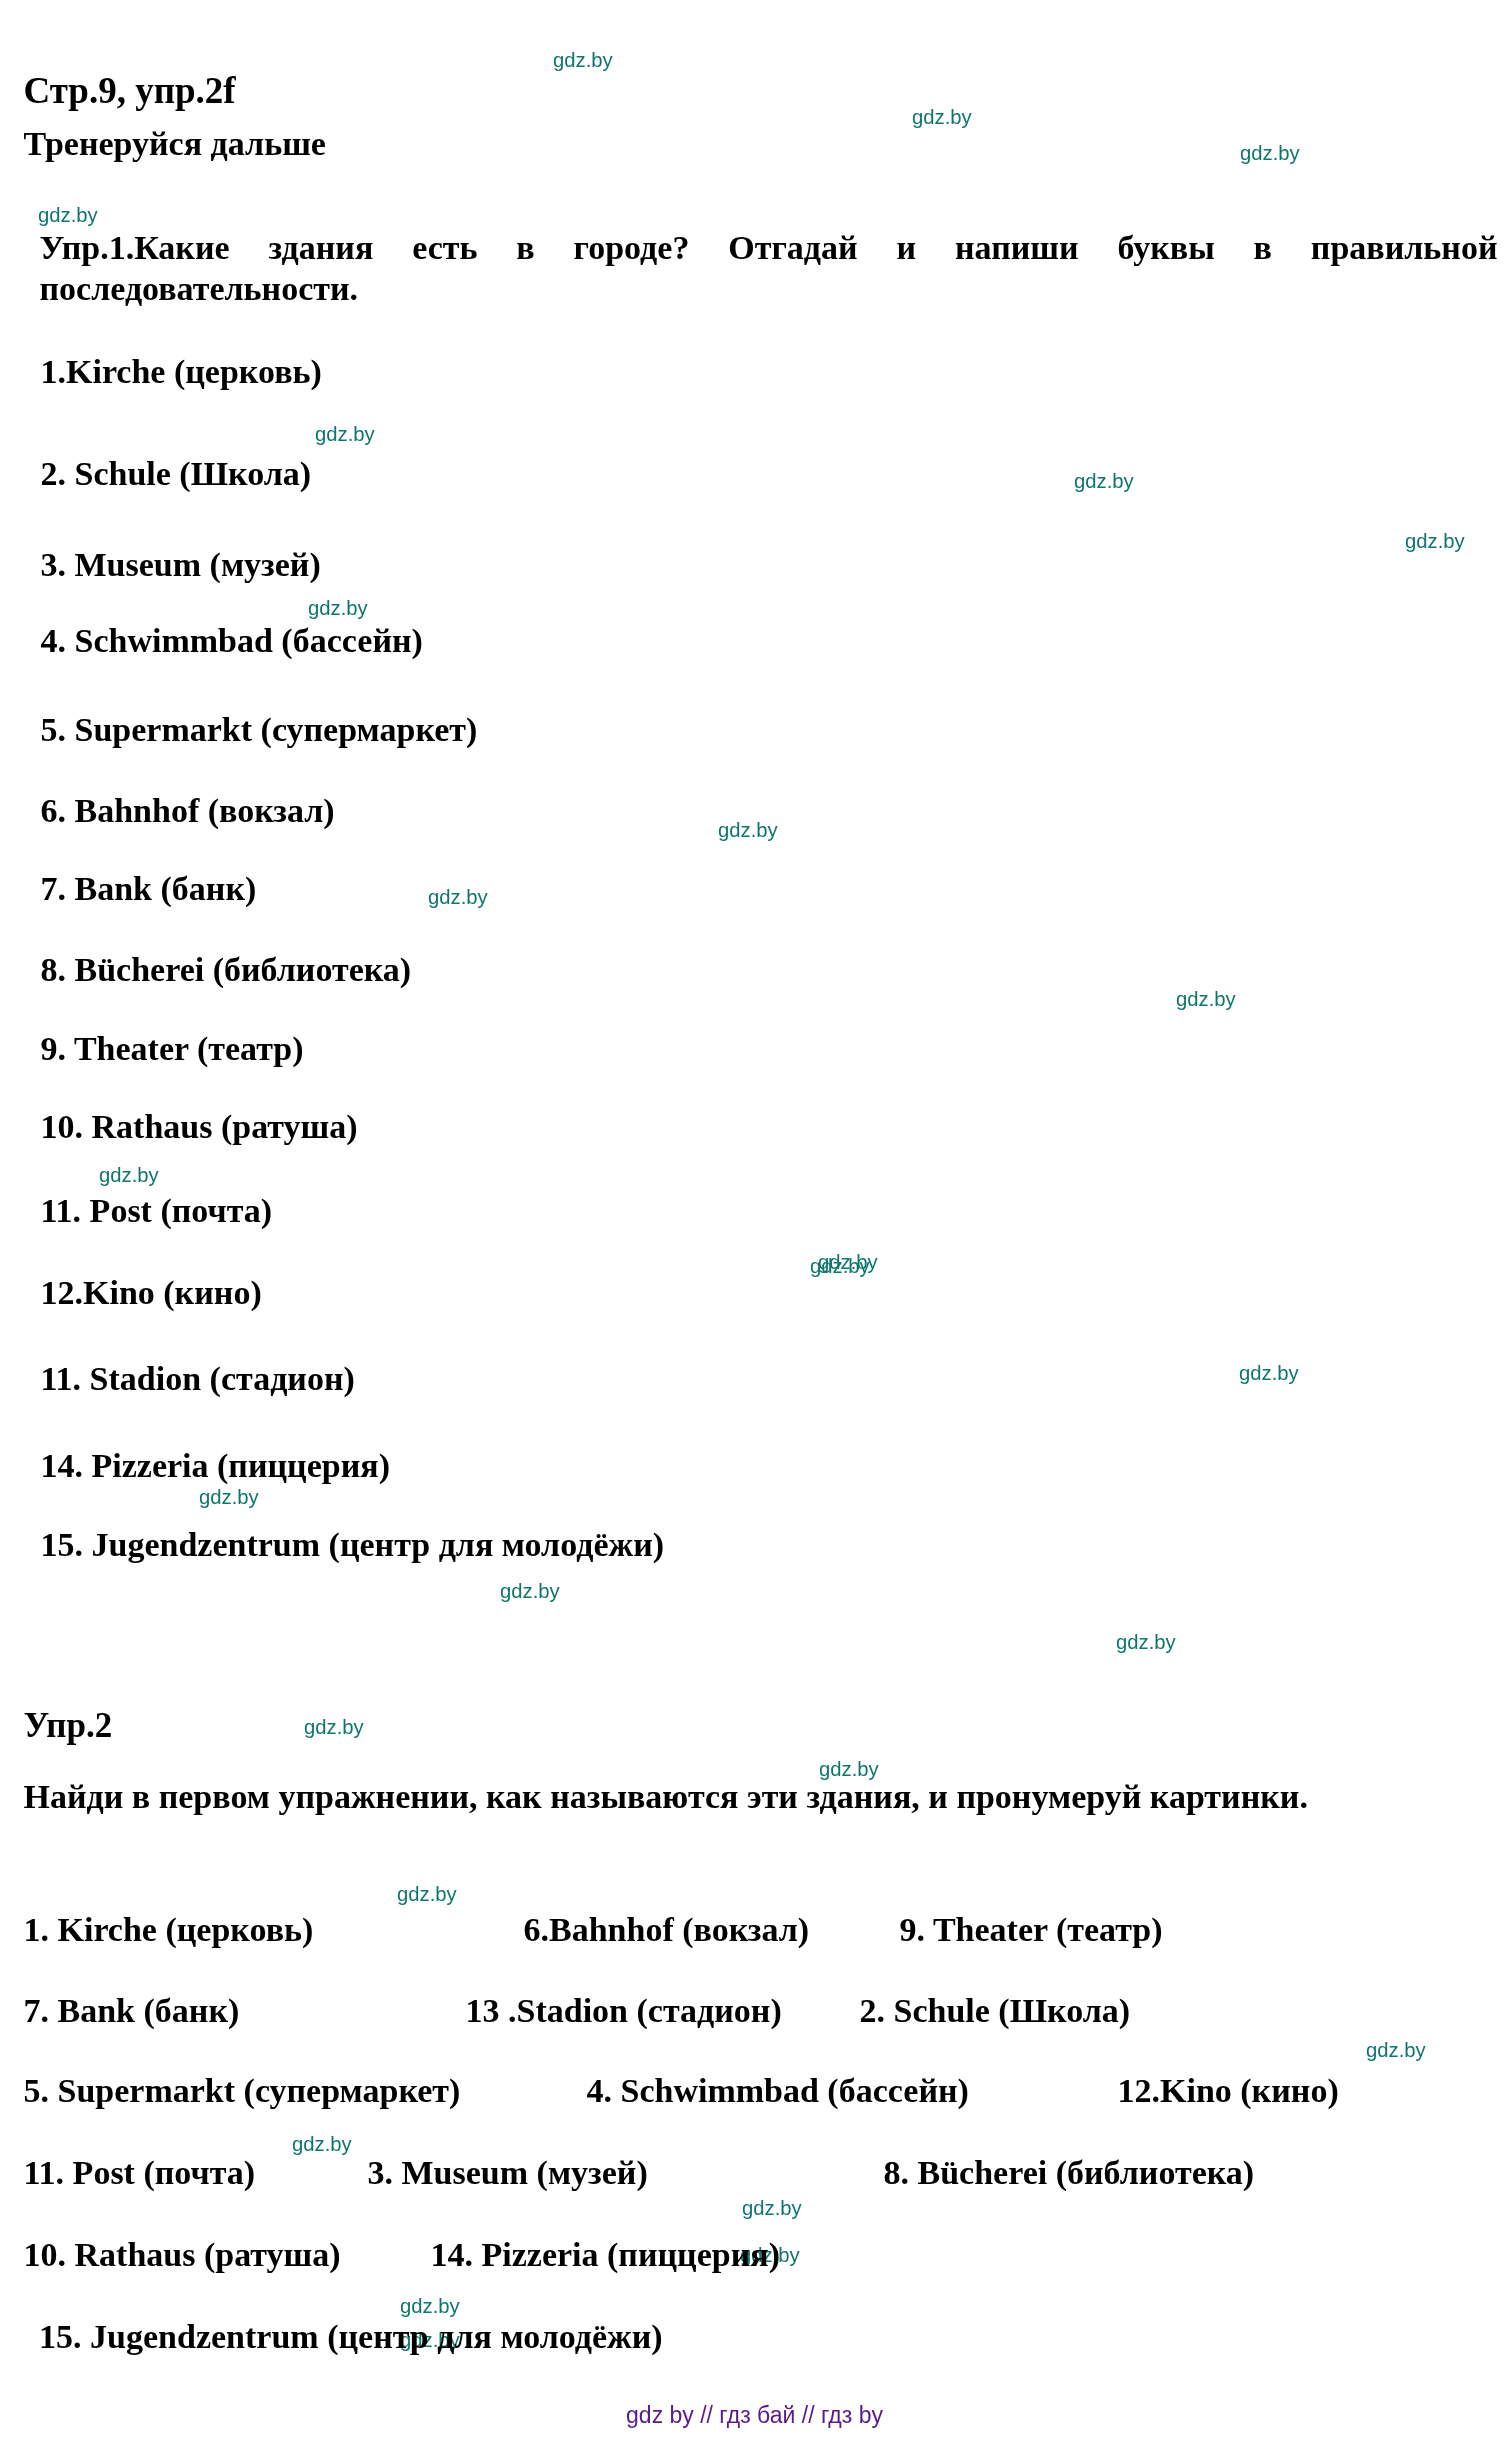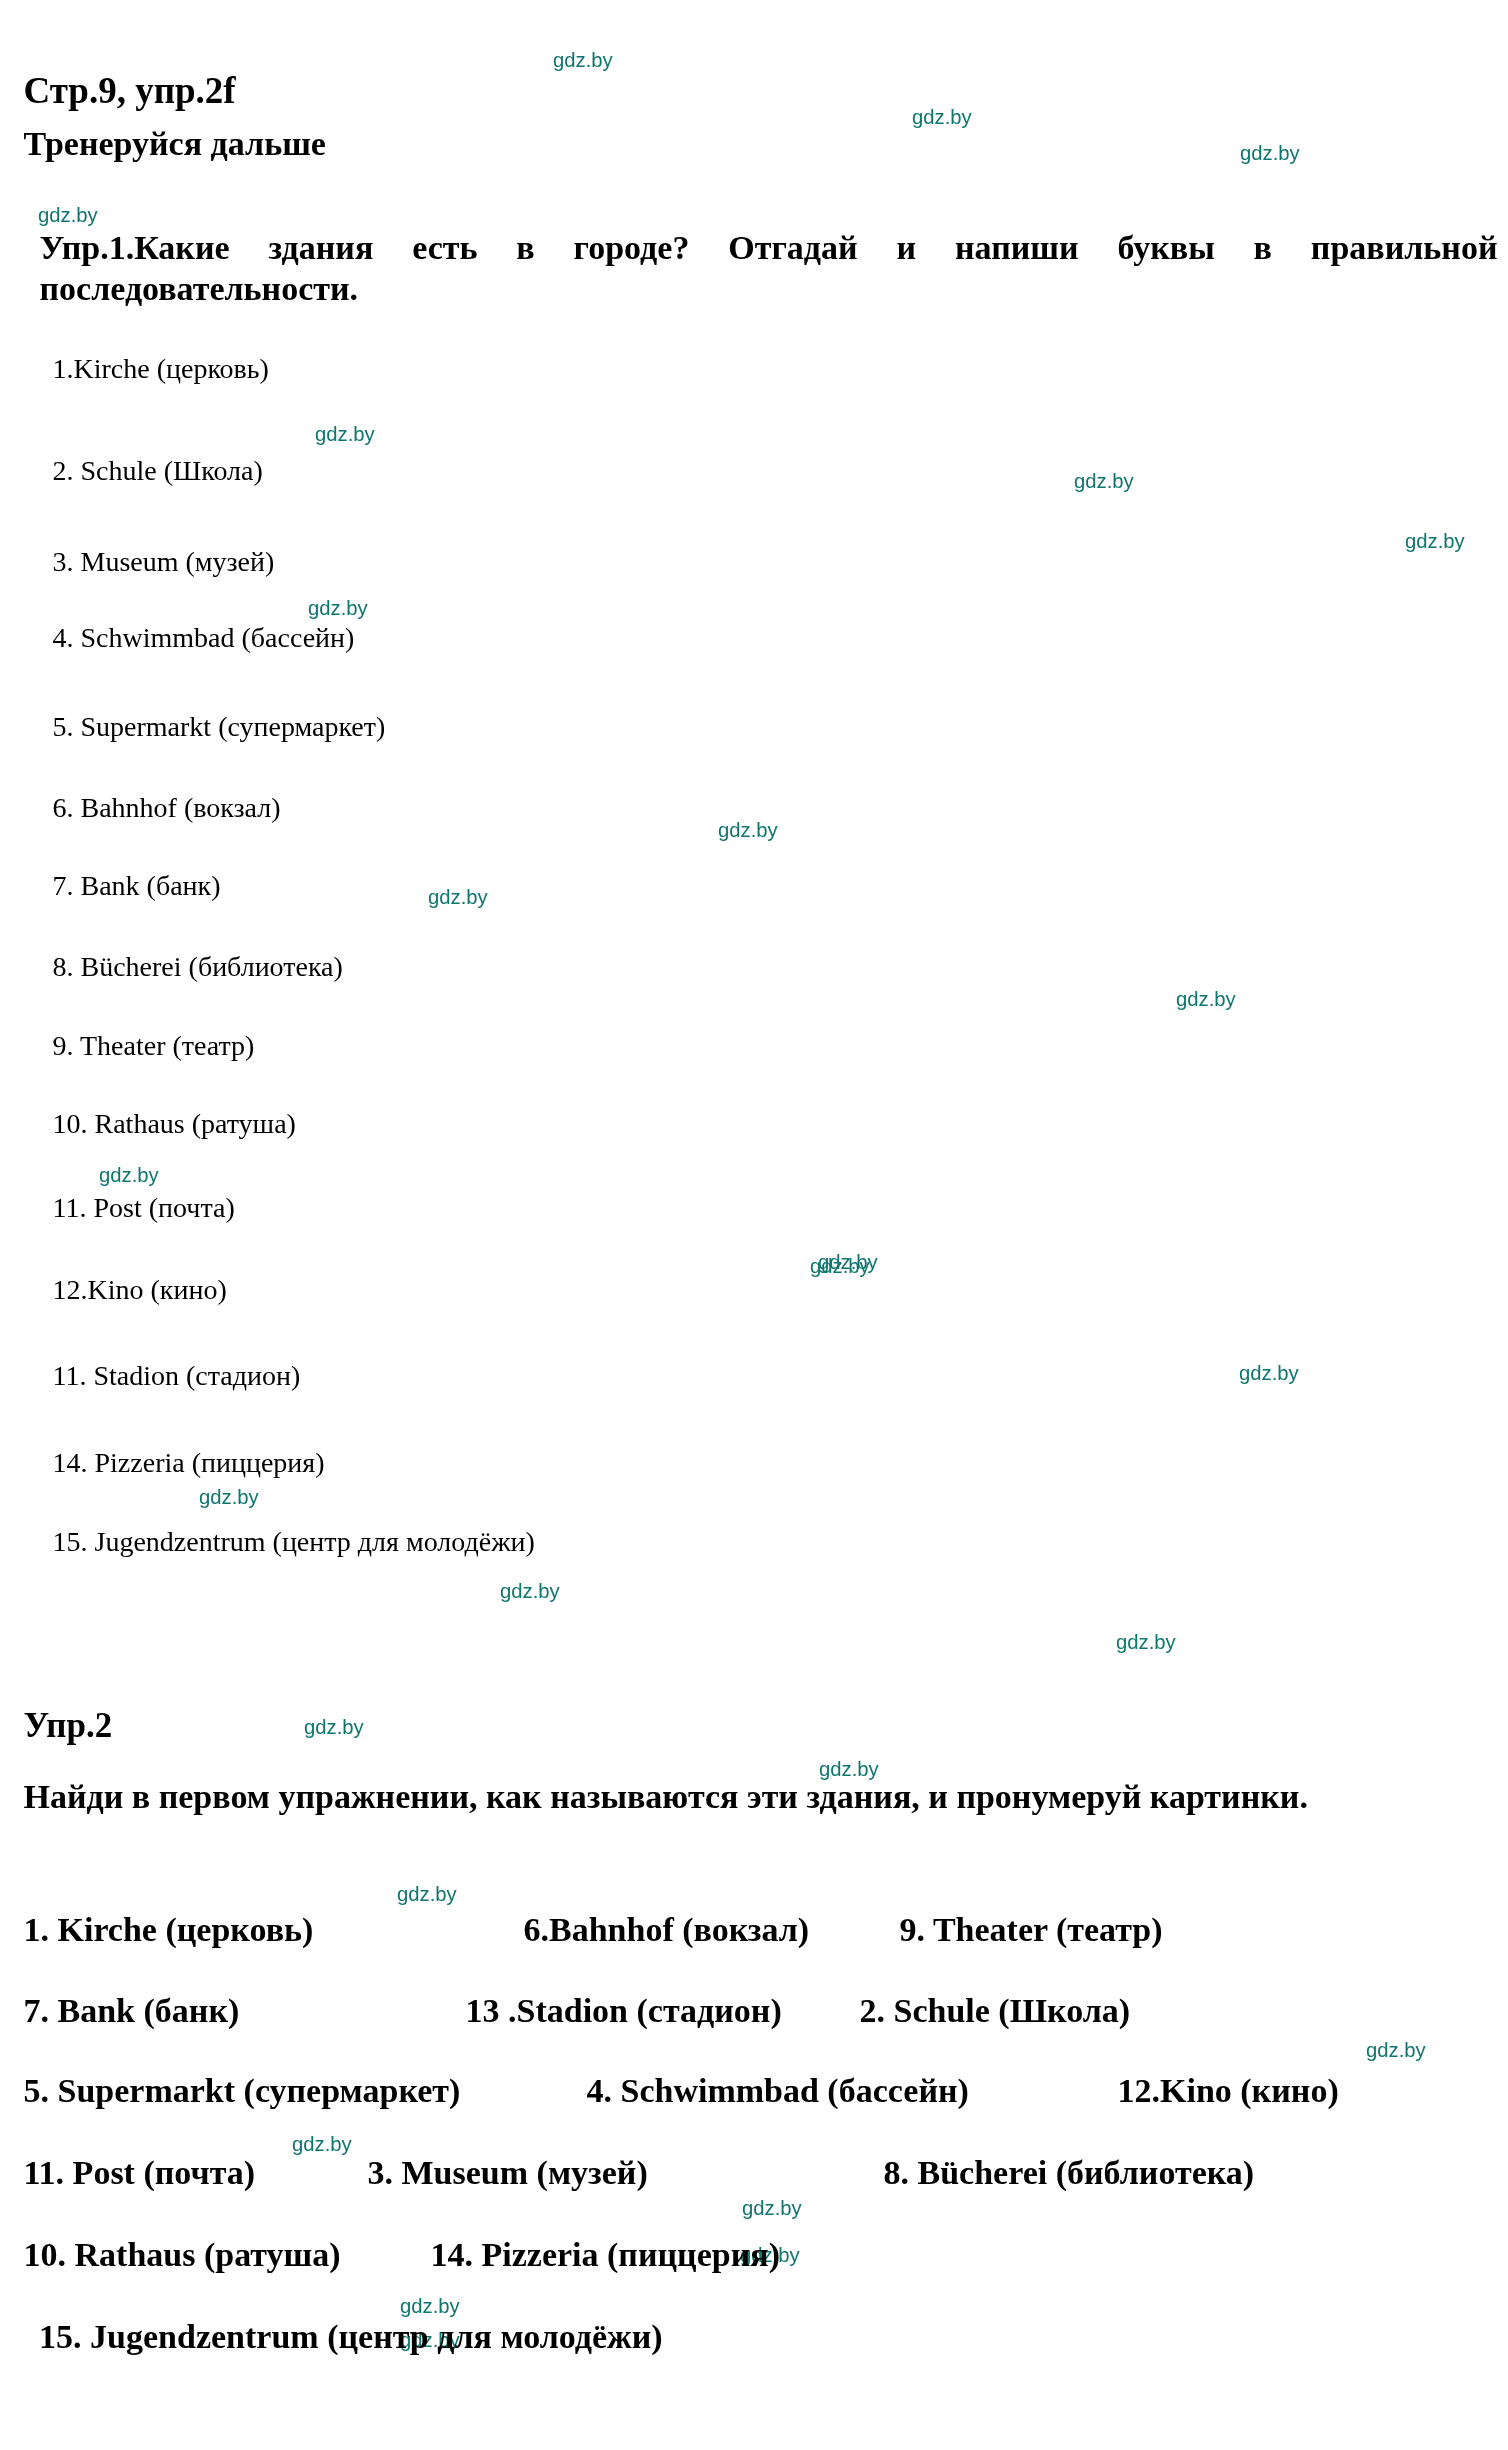--- a/index.html
+++ b/index.html
@@ -79,24 +79,23 @@
     font-size: 34px;
     font-weight: bold;
     text-align: justify;
     text-align-last: left;
     line-height: 1.22;
   }
 
   .list-item {
     position: absolute;
     left: 17px;
-    font-size: 28px;
-    font-weight: 400;
-    white-space: nowrap;
-    margin-left: 12px;
+    font-size: 34px;
+    font-weight: 700;
+    white-space: nowrap;
   }
 
   .h-ex2 {
     position: absolute;
     left: 0;
     top: 1706px;
     font-size: 35px;
     font-weight: bold;
     white-space: nowrap;
   }
@@ -227,15 +226,16 @@
           <span class="cell" style="position: absolute; left: 0px;">10. Rathaus (ратуша)</span>
           <span class="cell" style="position: absolute; left: 407px;">14. Pizzeria (пиццерия)</span>
         </div>
         <div class="answer-row" style="top: 2318px; position: absolute; height: 47px;">
           <span class="cell" style="position: absolute; left: 15.6px;">15. Jugendzentrum (центр для молодёжи)</span>
         </div>
       </div>
 
   </div>
 
+  <div class="footer-credit" style="color: rgb(91, 26, 140);">gdz by  //  гдз бай  //  гдз by</div>
 
 </div>
 
 
 </body></html>

